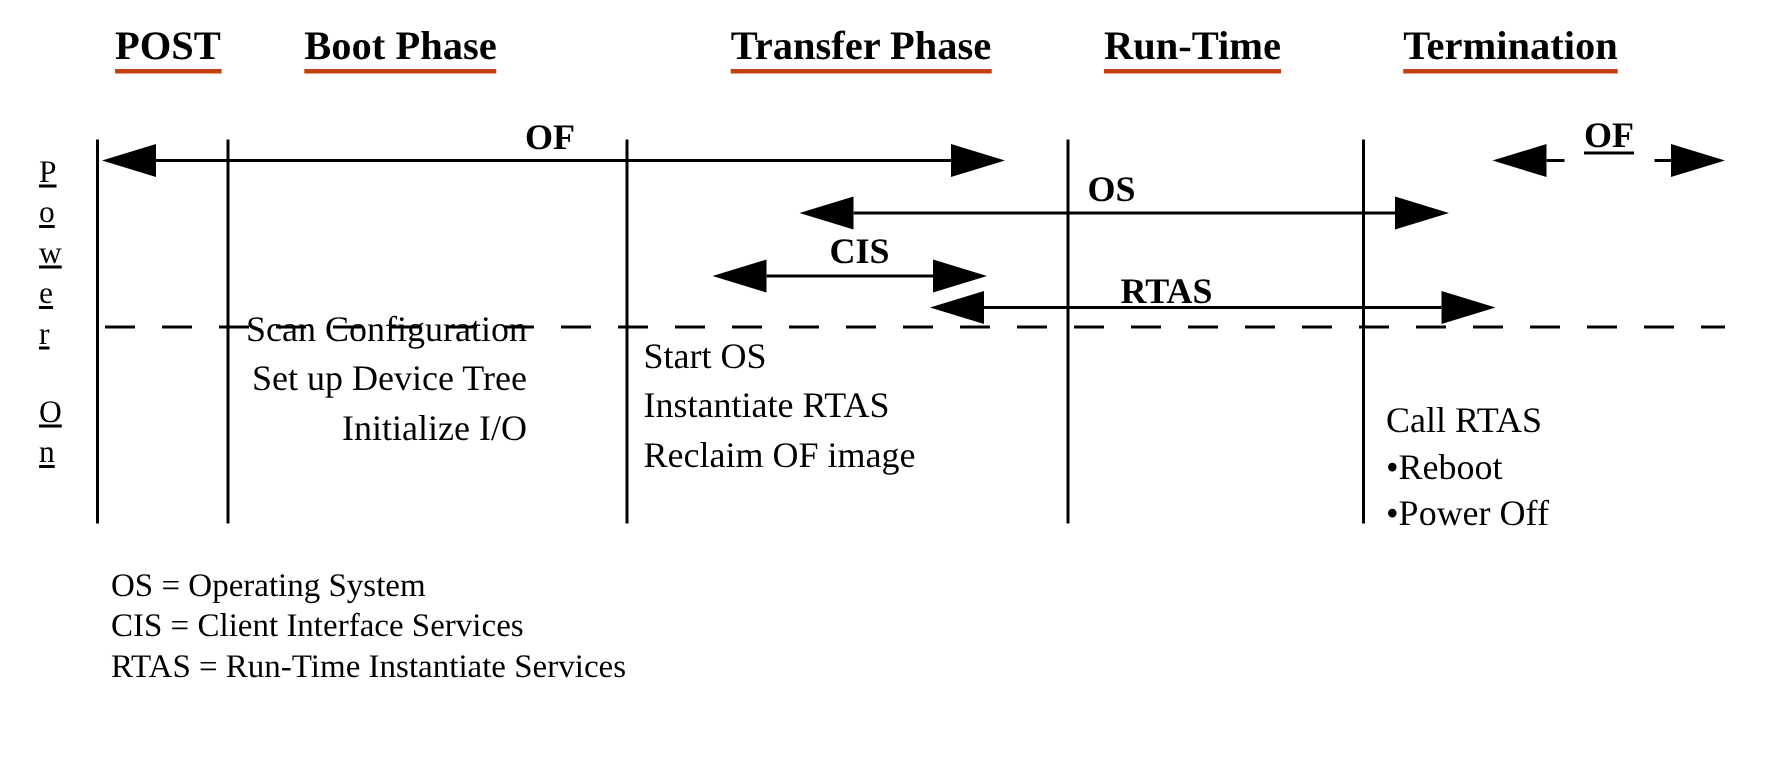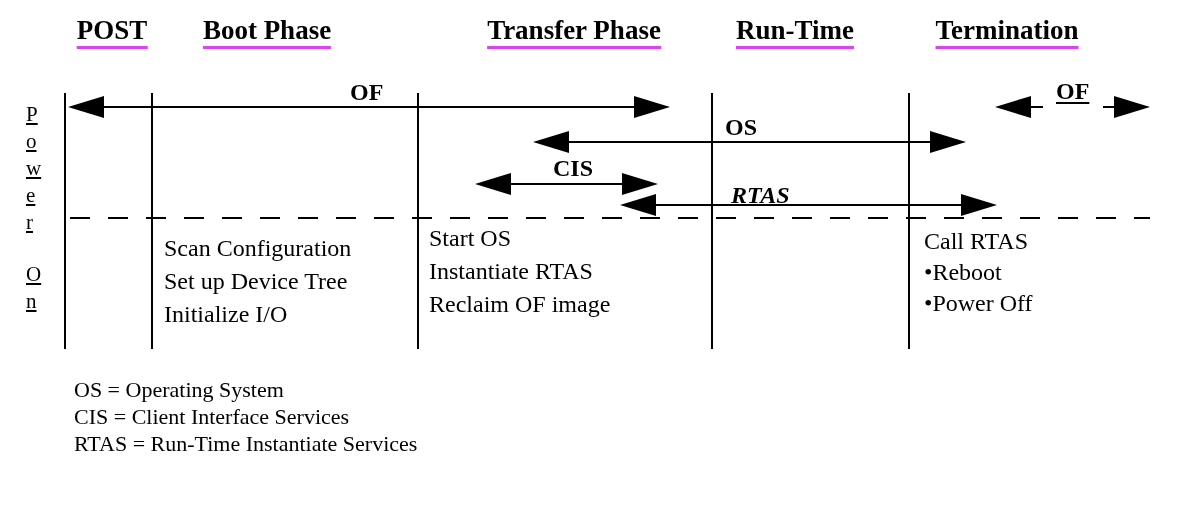--- a/index.html
+++ b/index.html
@@ -8,34 +8,34 @@
     position:relative;
     background:#ffffff;
     color:#000000;
     font-family:"Liberation Serif", serif;
     overflow:hidden;
   }
   .hdr {
     position:absolute; top:15px; transform:translateX(-50%);
     font-weight:bold; font-size:27px; white-space:nowrap;
   }
-  .hdr span { border-bottom:3px solid #d946ef; padding-bottom:1px; }
+  .hdr span { border-bottom:3px solid #c2410c; padding-bottom:1px; }
   .vline { position:absolute; width:2px; background:#000; top:93px; height:256px; }
   .dash {
     position:absolute; height:2px; top:217px; left:70px; width:1080px;
     background:repeating-linear-gradient(to right, #000 0 20px, transparent 20px 38px);
   }
   .arrow { position:absolute; display:flex; align-items:center; height:22px; }
   .shaft { flex:1; height:2px; background:#000; }
   .head-l { width:0; height:0; border-top:11px solid transparent; border-bottom:11px solid transparent; border-right:36px solid #000; }
   .head-r { width:0; height:0; border-top:11px solid transparent; border-bottom:11px solid transparent; border-left:36px solid #000; }
   .albl { position:absolute; font-weight:bold; font-size:24px; white-space:nowrap; }
   .albl.u { text-decoration:underline; text-decoration-thickness:2px; text-underline-offset:3px; }
   .tasks { position:absolute; font-size:24px; line-height:33px; white-space:nowrap; }
-  .tasks.term { line-height:31px; }
+  .tasks.term { line-height:31px;margin-top:40px; }
   .legend { position:absolute; left:74px; top:376px; font-size:22px; line-height:27px; white-space:nowrap; }
   .vword { position:absolute; left:26px; font-size:21px; line-height:27px; width:12px; word-break:break-all;text-decoration:underline; }
 </style>
 </head>
 <body>
 
 <div class="hdr" style="left:112px"><span>POST</span></div>
 <div class="hdr" style="left:267px"><span>Boot Phase</span></div>
 <div class="hdr" style="left:574px"><span>Transfer Phase</span></div>
 <div class="hdr" style="left:795px"><span>Run-Time</span></div>
@@ -71,33 +71,33 @@
   <div class="shaft"></div>
   <div class="head-r"></div>
 </div>
 <div class="albl" style="left:553px; top:155px;">CIS</div>
 
 <div class="arrow" style="left:620px; top:194px; width:377px;">
   <div class="head-l"></div>
   <div class="shaft"></div>
   <div class="head-r"></div>
 </div>
-<div class="albl" style="left:731px; top:182px;font-style:italic;">RTAS</div>
+<div class="albl" style="left:747px; top:182px;">RTAS</div>
 
 <div class="arrow" style="left:995px; top:96px; width:48px;">
   <div class="head-l"></div>
   <div class="shaft"></div>
 </div>
 <div class="albl u" style="left:1056px; top:78px;">OF</div>
 <div class="arrow" style="left:1103px; top:96px; width:47px;">
   <div class="shaft"></div>
   <div class="head-r"></div>
 </div>
 
-<div class="tasks" style="left:164px; top:232px;">
+<div class="tasks" style="left:164px; top:204px;text-align:right;">
   <div>Scan Configuration</div>
   <div>Set up Device Tree</div>
   <div>Initialize I/O</div>
 </div>
 
 <div class="tasks" style="left:429px; top:222px;">
   <div>Start OS</div>
   <div>Instantiate RTAS</div>
   <div>Reclaim OF image</div>
 </div>

